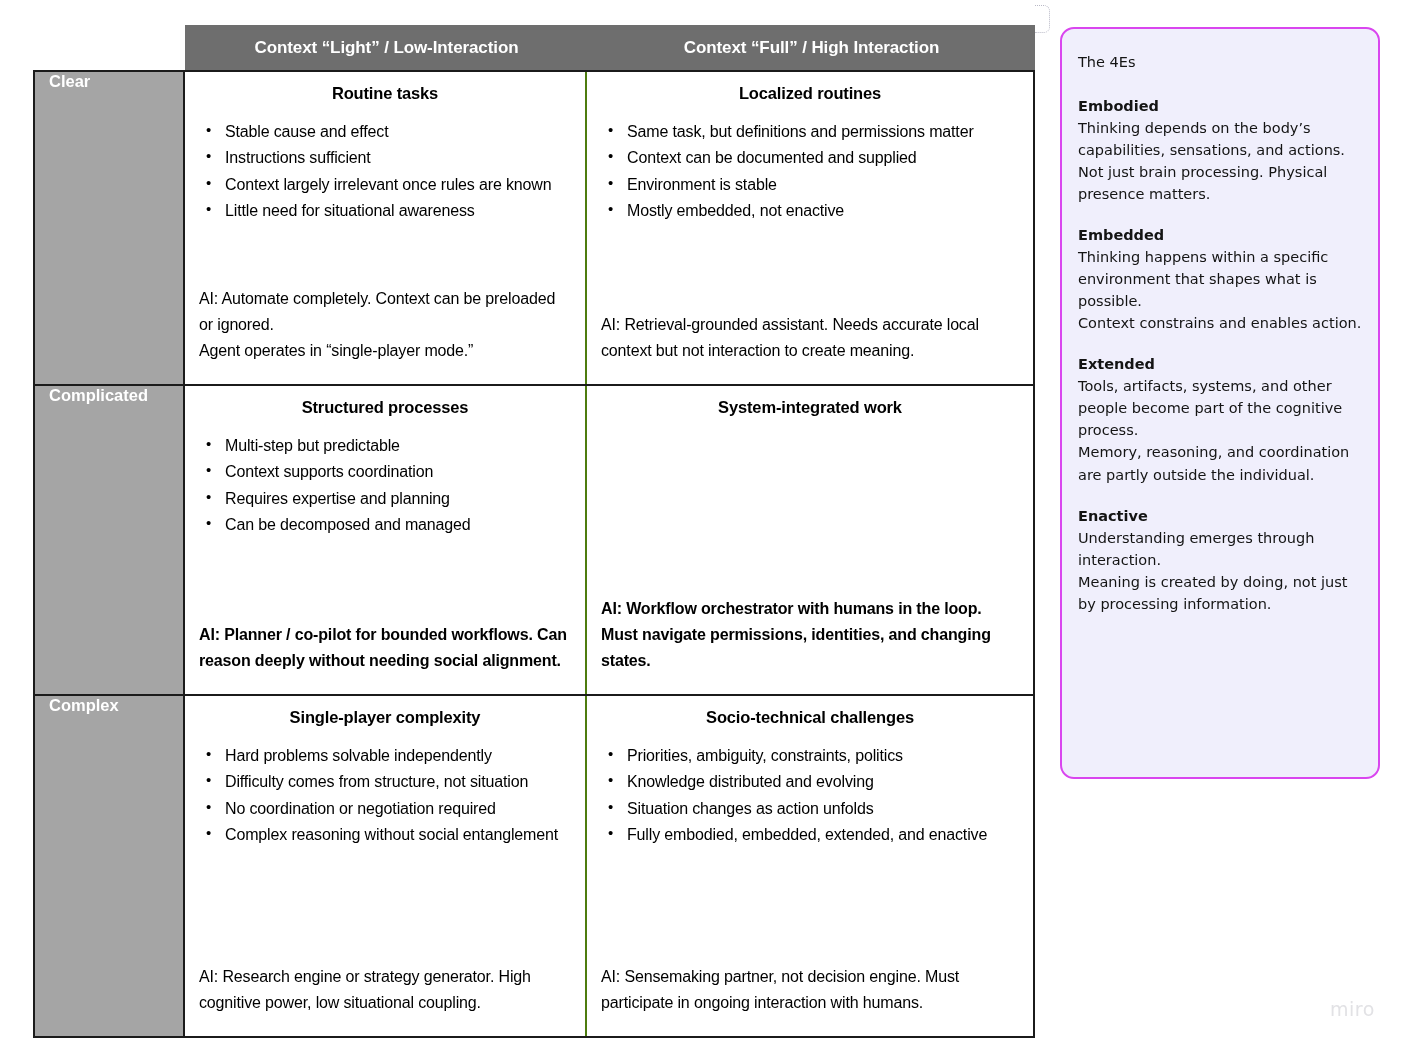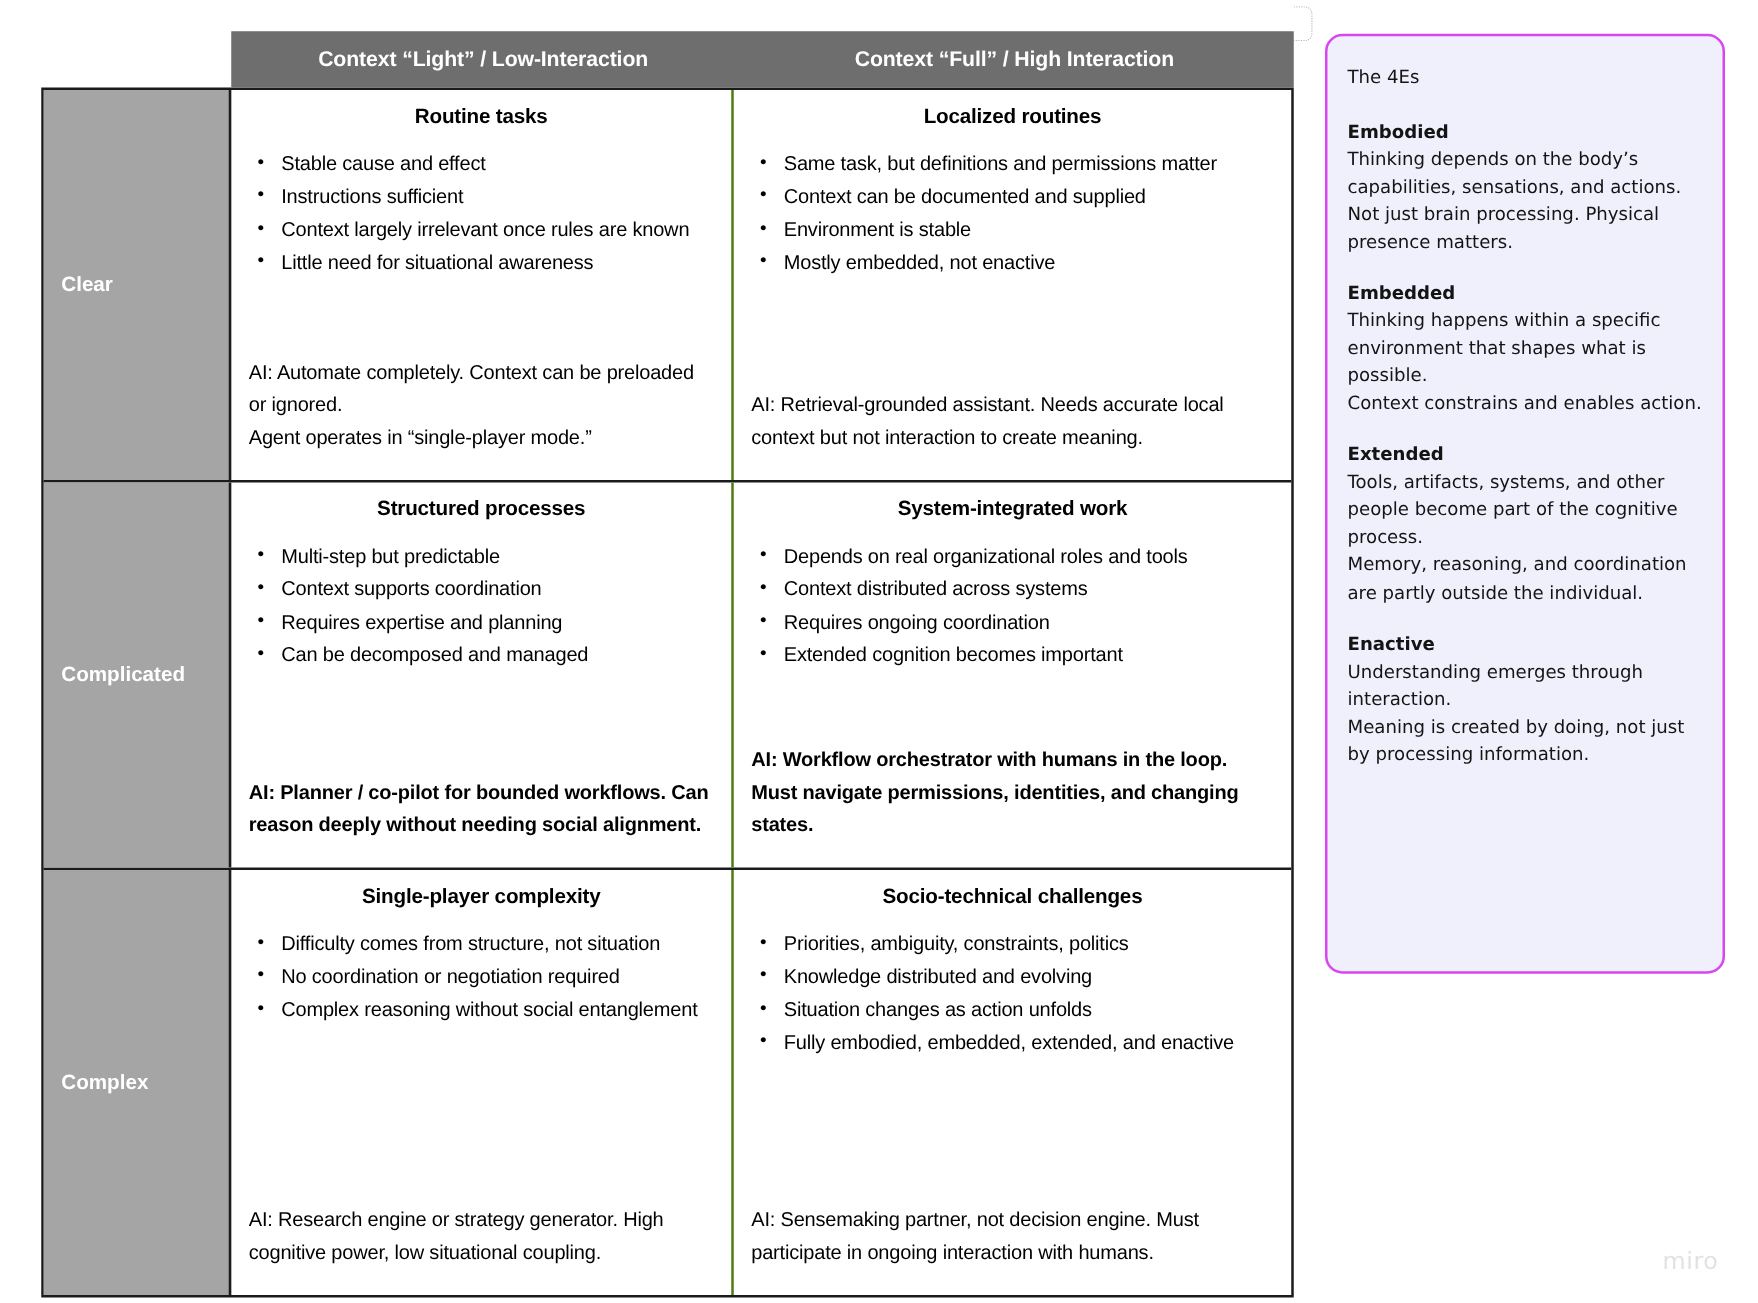--- a/index.html
+++ b/index.html
@@ -60,21 +60,20 @@
   .mrow.r3 { height: 340px; }
 
   .rlabel {
     width: 150px;
     flex: 0 0 150px;
     background: #a5a5a5;
     color: #ffffff;
     font-weight: bold;
     font-size: 16.5px;
     display: flex;
-    align-items: center;
     padding-left: 14px;
     border-right: 2px solid #1b1b1b;
     box-sizing: border-box;
   }
 
   .cell {
     box-sizing: border-box;
     padding: 12px 14px 10px 14px;
     position: relative;
   }
@@ -232,37 +231,32 @@
         <ul>
           <li>Multi-step but predictable</li>
           <li>Context supports coordination</li>
           <li>Requires expertise and planning</li>
           <li>Can be decomposed and managed</li>
         </ul>
         <div class="ai">AI: Planner / co-pilot for bounded workflows. Can reason deeply without needing social alignment.</div>
       </div>
       <div class="cell b">
         <div class="cell-title">System-integrated work</div>
-        <ul>
-          <li>Depends on real organizational roles and tools</li>
-          <li>Context distributed across systems</li>
-          <li>Requires ongoing coordination</li>
-          <li>Extended cognition becomes important</li>
-        </ul>
         <div class="ai">AI: Workflow orchestrator with humans in the loop. Must navigate permissions, identities, and changing states.</div>
       </div>
     </div>
 
     <div class="mrow r3">
       <div class="rlabel">
         <span>Complex</span>
       </div>
       <div class="cell a">
         <div class="cell-title">Single-player complexity</div>
         <ul>
+          <li>Hard problems solvable independently</li>
           <li>Difficulty comes from structure, not situation</li>
           <li>No coordination or negotiation required</li>
           <li>Complex reasoning without social entanglement</li>
         </ul>
         <div class="ai">AI: Research engine or strategy generator. High cognitive power, low situational coupling.</div>
       </div>
       <div class="cell b">
         <div class="cell-title">Socio-technical challenges</div>
         <ul>
           <li>Priorities, ambiguity, constraints, politics</li>

